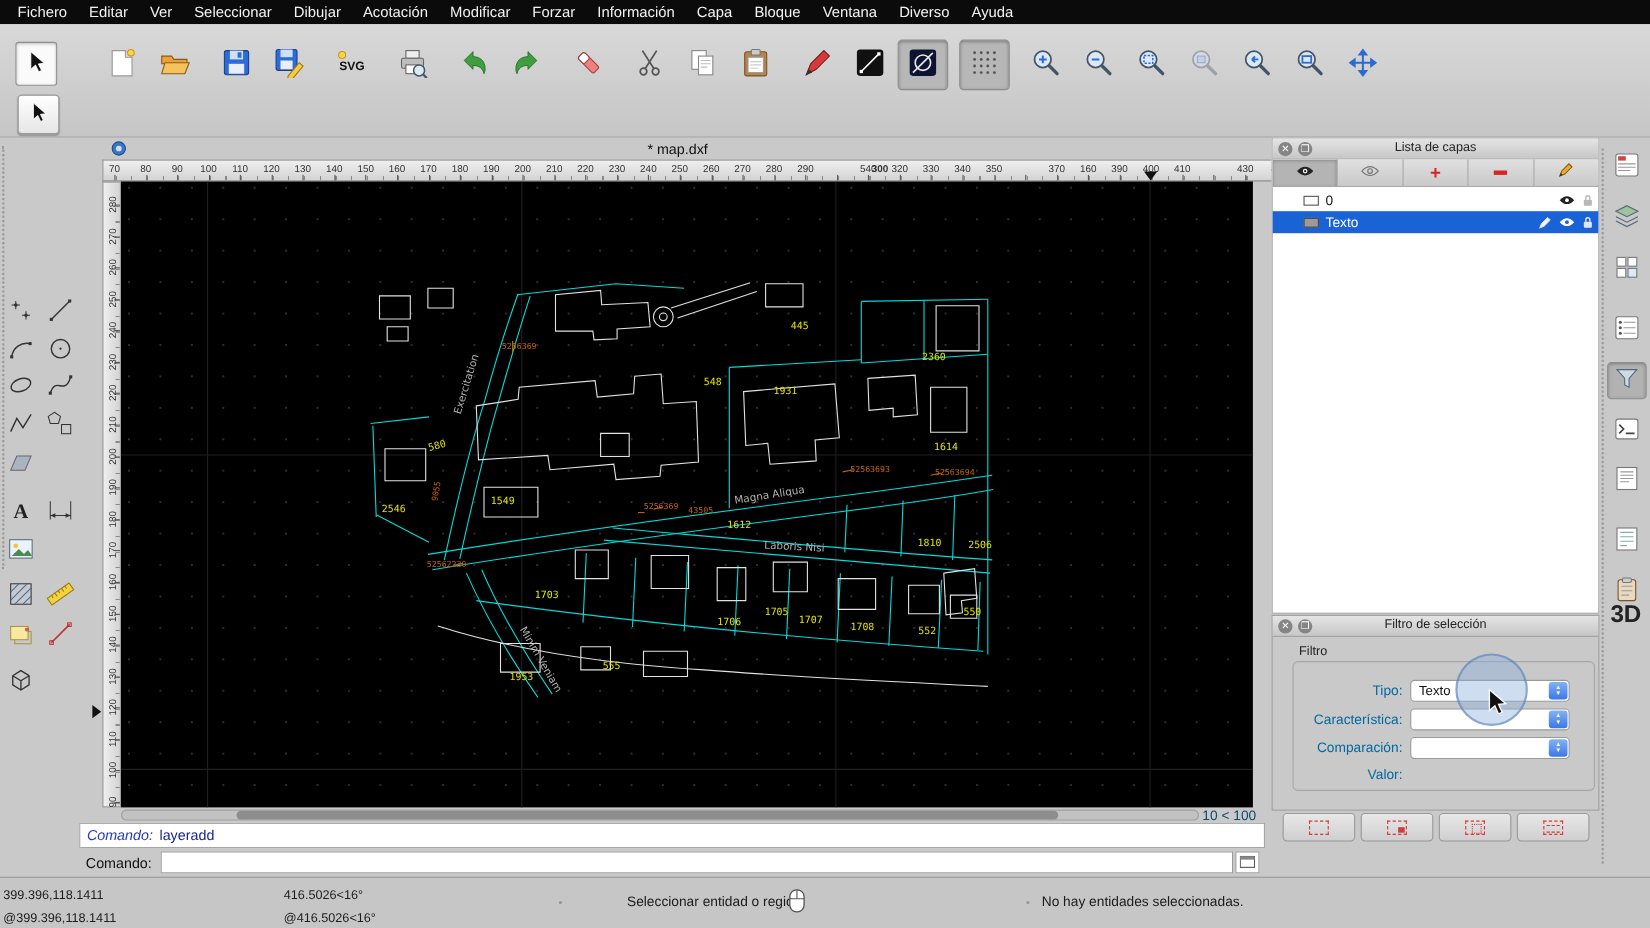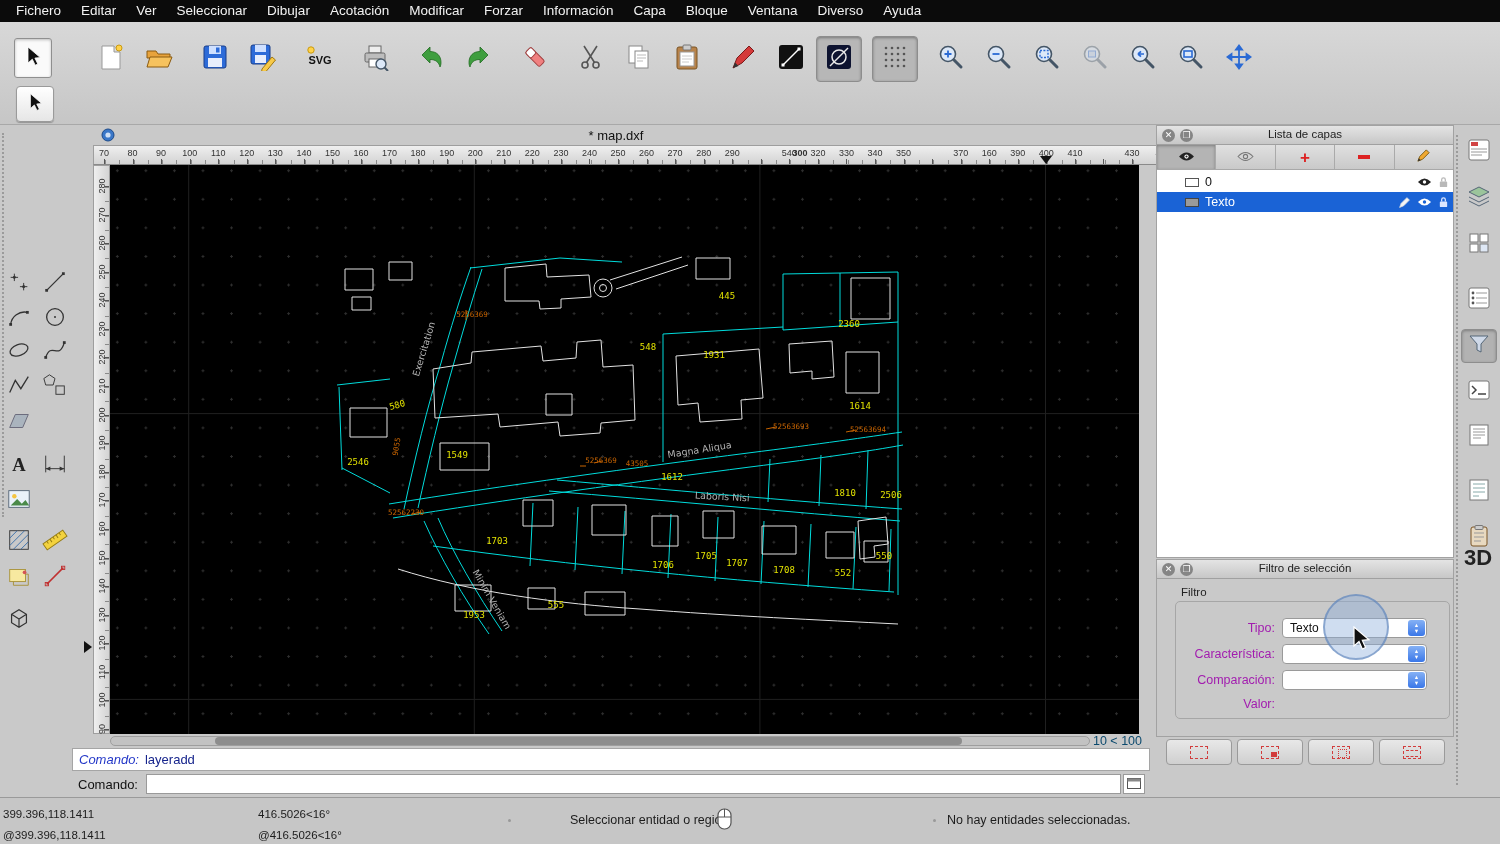--- a/index.html
+++ b/index.html
@@ -62,21 +62,21 @@
   .lt-btn{flex:1;display:flex;align-items:center;justify-content:center;border-right:1px solid #aaa}
   .lt-btn.pressed{background:#b4b4b4;box-shadow:inset 0 1px 3px rgba(0,0,0,.3)}
   .layer-row{position:absolute;left:0;right:0;height:20px;display:flex;align-items:center;font-size:12.5px;color:#111;padding:0 4px}
   .layer-row .swatch{width:14px;height:9px;border:1px solid #555;margin:0 6px 0 24px}
   .layer-row.selected{background:#1a63d6;color:#fff}
   .layer-row .spacer{flex:1}
   .row-ic{margin-left:6px;display:flex;align-items:center}
   #filter-panel{position:absolute;left:1156px;top:559px;width:298px;height:178px;background:#c9c9c9;border:1px solid #a2a2a2}
   #filter-group-label{position:absolute;left:24px;top:26px;font-size:11.5px;color:#222}
   #filter-groupbox{position:absolute;left:18px;top:41px;width:275px;height:118px;border:1px solid #a6a6a6;border-radius:5px}
-  .f-label{position:absolute;width:100px;text-align:right;font-size:12.5px;color:#a21caf}
+  .f-label{position:absolute;width:100px;text-align:right;font-size:12.5px;color:#0369a1}
   .combo{position:absolute;left:125px;width:145px;height:20px;background:#fff;border:1px solid #9a9a9a;border-radius:4px;font-size:12px;color:#111;display:flex;align-items:center;padding-left:7px}
   .combo .stepper{position:absolute;right:1px;top:1px;width:17px;height:16px;border-radius:3px;background:linear-gradient(#85b1f5,#3a77e8);display:flex;flex-direction:column;align-items:center;justify-content:center;color:#fff;font-size:5.5px;line-height:6px}
   .sel-btn{position:absolute;top:739px;width:66px;height:26px;background:linear-gradient(#e8e8e8,#cfcfcf);border:1px solid #9a9a9a;border-radius:4px;display:flex;align-items:center;justify-content:center}
   .dash-ic{width:18px;height:13px;border:1.4px dashed #d23c3c;position:relative}
   .dash-ic.v2::after{content:"";position:absolute;right:1px;bottom:1px;width:6px;height:5px;background:#d23c3c}
   .dash-ic.v3::after{content:"";position:absolute;left:5px;top:2px;width:7px;height:7px;border:1px dotted #d23c3c}
   .dash-ic.v4::after{content:"";position:absolute;left:2px;top:3px;right:2px;border-top:1.4px dashed #d23c3c;height:5px;border-bottom:1.4px dashed #d23c3c}
 
   
   #right-strip{position:absolute;left:1455px;top:125px;width:45px;height:672px}

